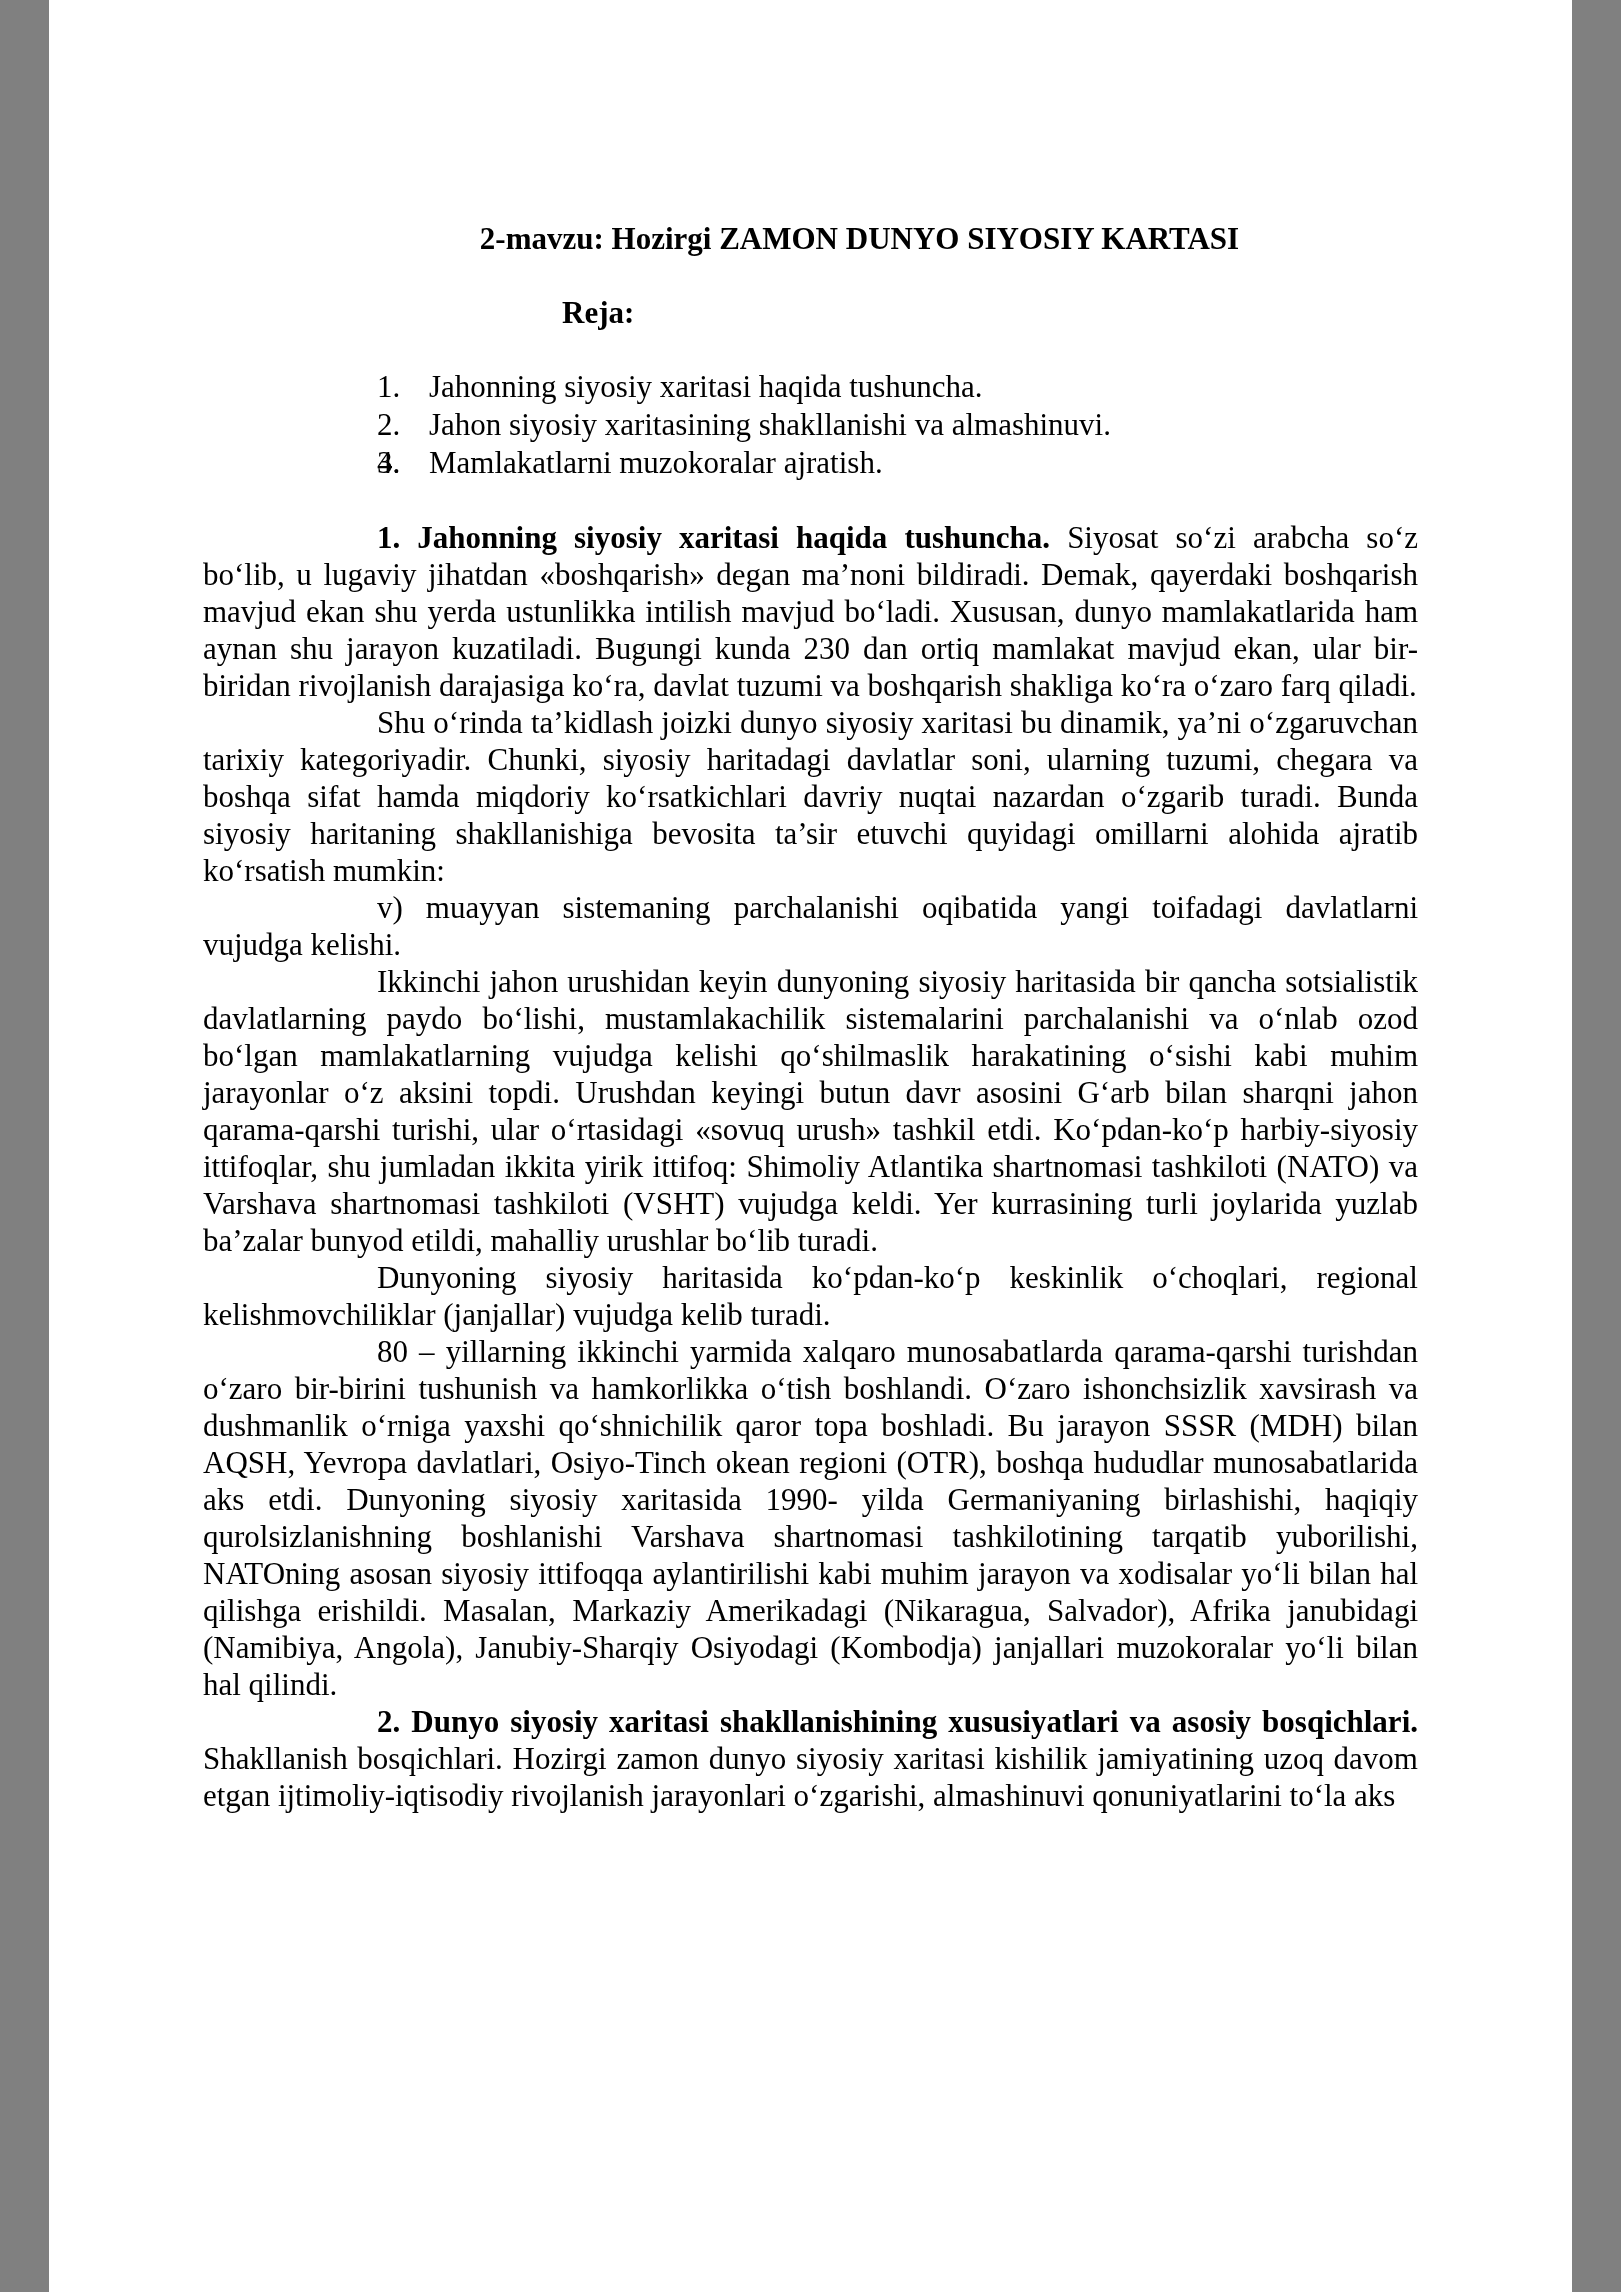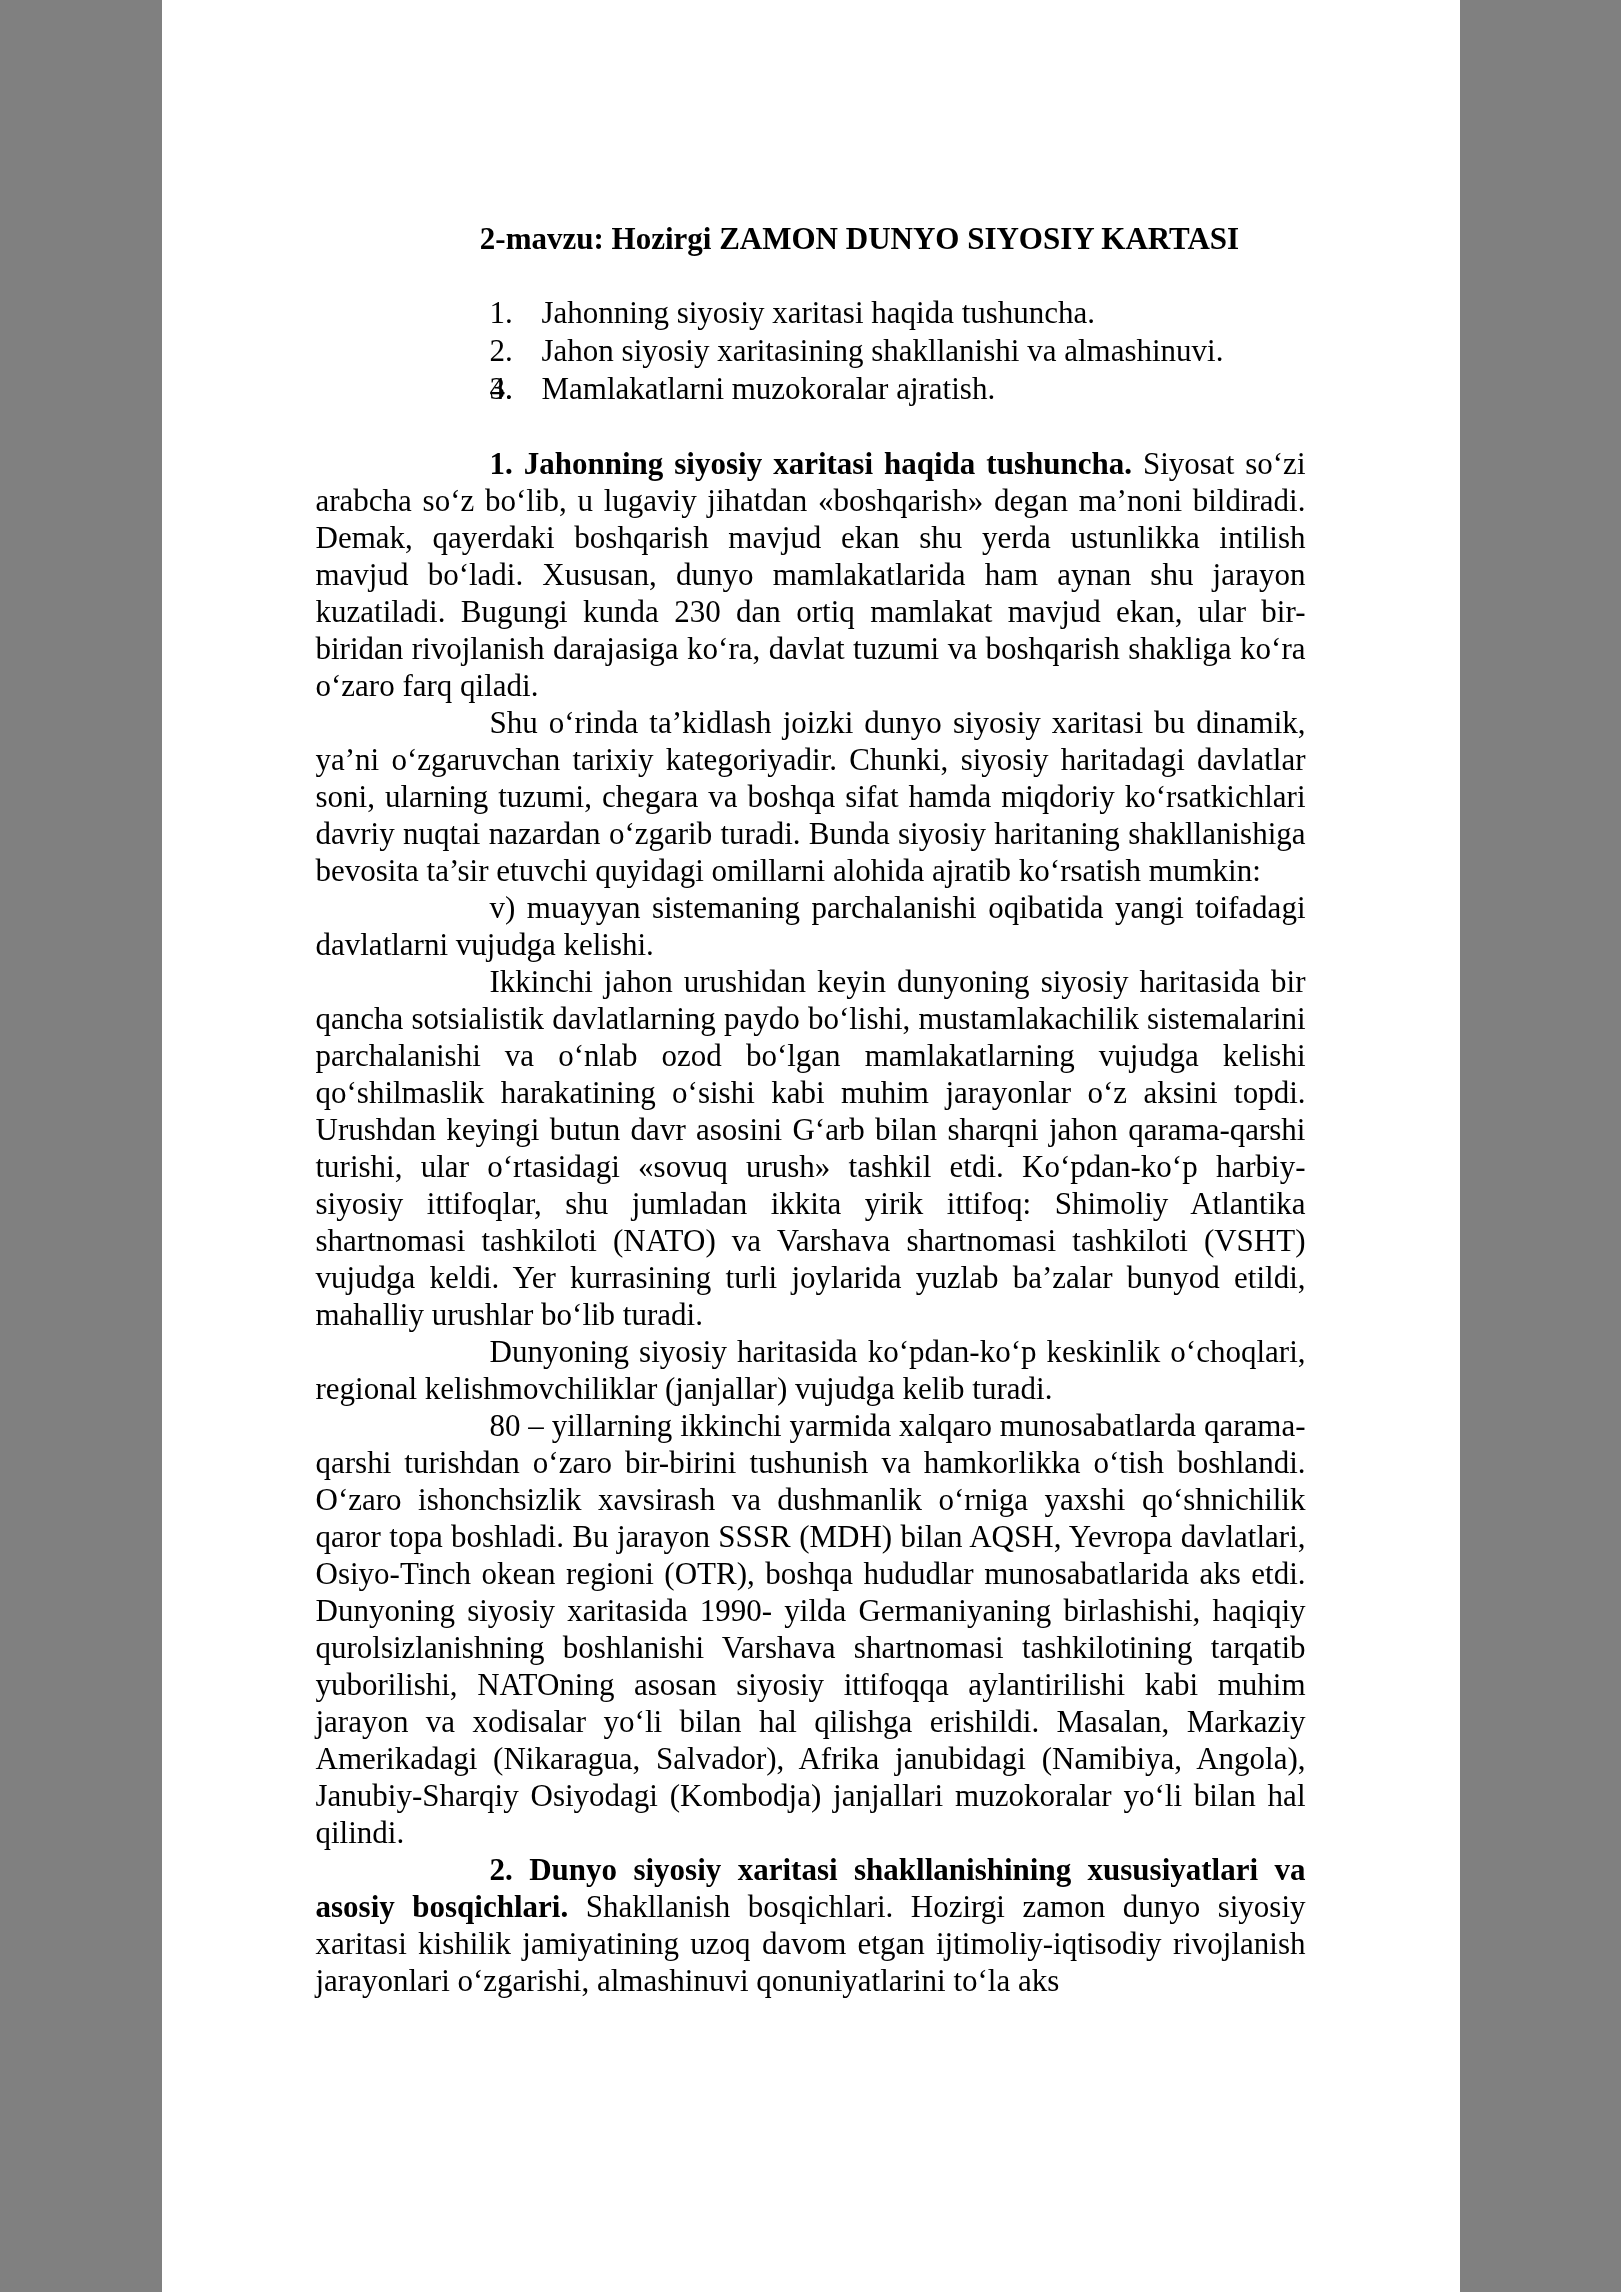--- a/index.html
+++ b/index.html
@@ -2,21 +2,21 @@
 <html><head>
 <meta charset="utf-8">
 <style>
   html, body {
     margin: 0;
     padding: 0;
     background: #808080;
   }
   .page {
     position: relative;
-    width: 1298px;
+    width: 1523px;
     height: 2293px;
     margin: 0 auto;
     background: #ffffff;
     color: #000000;
     font-family: "Liberation Serif", "DejaVu Serif", serif;
     font-size: 31px;
     line-height: 37px;
     box-sizing: border-box;
     padding: 220px 154px 0 154px;
     overflow: hidden;
@@ -62,20 +62,21 @@
     margin-top: 43px;
   }
 </style>
 </head>
 <body>
 
 <div class="page">
 
   <h1 class="doc-title">2-mavzu: Hozirgi ZAMON DUNYO SIYOSIY KARTASI</h1>
 
+  <h2 class="plan-heading">Reja:</h2>
 
   <ol class="plan-list">
     <li class="plan-item"><span class="plan-num">1.</span><span class="plan-text">Jahonning siyosiy xaritasi haqida tushuncha.</span></li>
     <li class="plan-item"><span class="plan-num">2.</span><span class="plan-text">Jahon siyosiy xaritasining shakllanishi va almashinuvi.</span></li>
     <li class="plan-item"><span class="plan-num">3.</span></li>
     <li class="plan-item"><span class="plan-num">4.</span><span class="plan-text">Mamlakatlarni muzokoralar ajratish.</span></li>
   </ol>
 
   <div class="body-text">
     <p class="para"><b class="lead">1. Jahonning siyosiy xaritasi haqida tushuncha.</b> <span>Siyosat so‘zi arabcha so‘z bo‘lib, u lugaviy jihatdan «boshqarish» degan ma’noni bildiradi. Demak, qayerdaki boshqarish mavjud ekan shu yerda ustunlikka intilish mavjud bo‘ladi. Xususan, dunyo mamlakatlarida ham aynan shu jarayon kuzatiladi. Bugungi kunda 230 dan ortiq mamlakat mavjud ekan, ular bir-biridan rivojlanish darajasiga ko‘ra, davlat tuzumi va boshqarish shakliga ko‘ra o‘zaro farq qiladi.</span></p>

